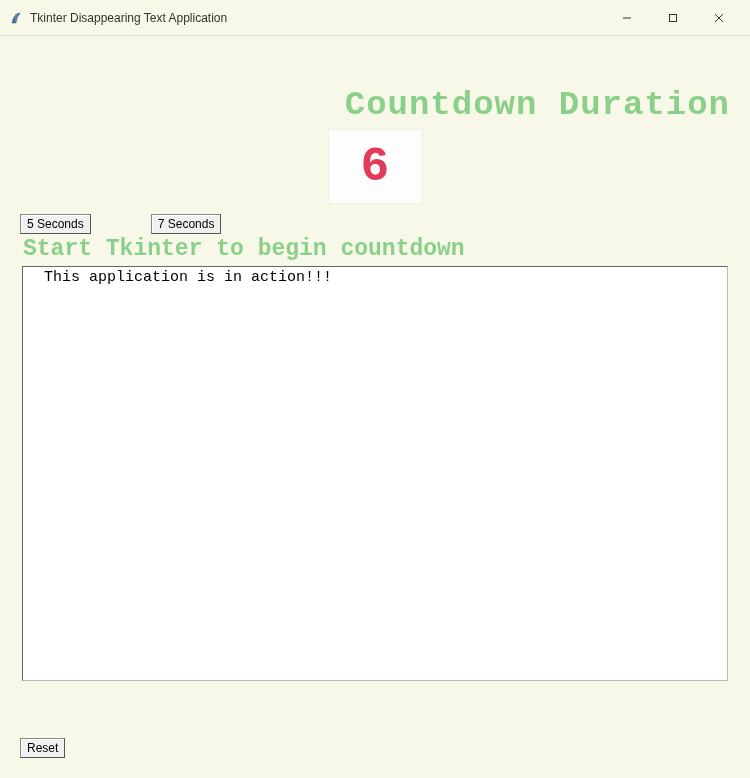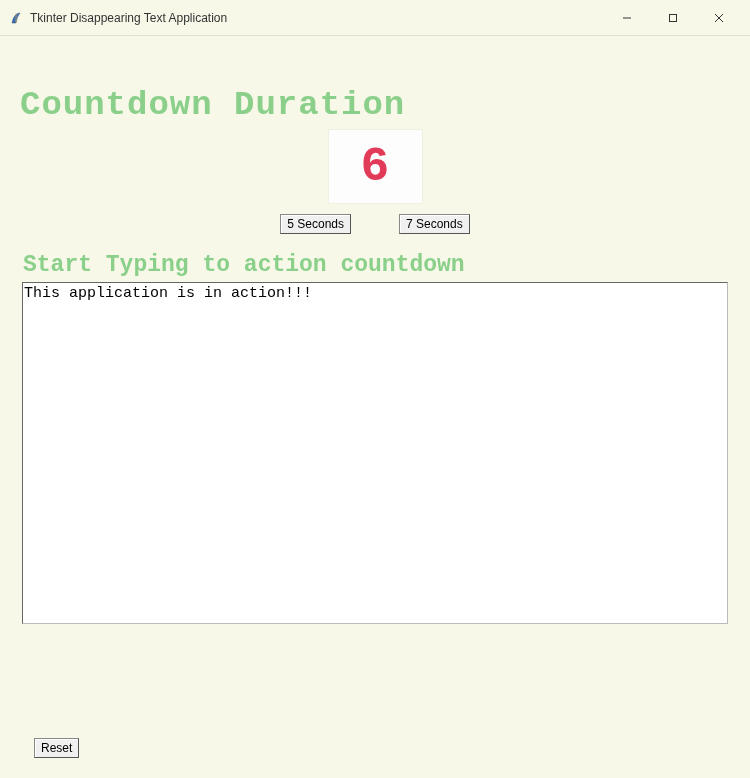--- a/index.html
+++ b/index.html
@@ -48,21 +48,21 @@
       background: #f7f8e8;
       height: 748px;
       padding: 20px;
       position: relative;
     }
     .heading {
       font-family: "Courier New", monospace;
       font-weight: bold;
       color: #8ad08a;
       font-size: 34px;
-      text-align: left;
+      text-align: right;
       margin-top: 30px;
       letter-spacing: 1px;
     }
     .countdown-box {
       width: 95px;
       height: 75px;
       background: #fdfdfd;
       border: 1px solid #f0f0e0;
       margin: 5px auto 10px auto;
       display: flex;
@@ -70,24 +70,23 @@
       justify-content: center;
     }
     .countdown-number {
       font-family: "Courier New", monospace;
       font-weight: bold;
       font-size: 48px;
       color: #e23b5a;
     }
     .button-row {
       display: flex;
-      justify-content: center;
-      gap: 48px;
+      gap: 60px;
       margin-top: 8px;
-      margin-bottom: 18px;
+      margin-bottom: 2px;
     }
     .tk-button {
       background: #f0f0f0;
       border: 1px solid #888;
       border-right-color: #555;
       border-bottom-color: #555;
       padding: 2px 6px;
       font-size: 12px;
       font-family: "Segoe UI", Tahoma, sans-serif;
       box-shadow: inset 1px 1px 0 #fff;
@@ -97,39 +96,39 @@
       font-family: "Courier New", monospace;
       font-weight: bold;
       color: #8ad08a;
       font-size: 23px;
       margin-left: 3px;
       margin-bottom: 4px;
       letter-spacing: 0px;
     }
     .textarea {
       width: 706px;
-      height: 342px;
+      height: 415px;
       background: #fff;
       border: 1px solid #888;
       border-top-color: #666;
       border-left-color: #666;
       border-right-color: #bbb;
       border-bottom-color: #bbb;
       font-family: "Courier New", monospace;
       font-size: 15px;
-      padding: 2px 1px;
+      padding: 2px 21px;
       margin-left: 2px;
       resize: none;
       outline: none;
       white-space: pre-wrap;
       overflow: auto;
     }
     .reset-container {
       position: absolute;
-      left: 34px;
+      left: 20px;
       bottom: 26px;
     }
   </style>
 </head>
 <body>
 
 <div class="titlebar">
   <span class="titlebar-icon">
     <svg width="14" height="14" viewBox="0 0 14 14">
       <path d="M3 12 Q5 2 11 2 Q8 5 7 12 Z" fill="#3b6fb5" stroke="#2a4a7a" stroke-width="0.5"></path>
@@ -163,21 +162,21 @@
 
   <div class="countdown-box">
     <span class="countdown-number">6</span>
   </div>
 
   <div class="button-row">
     <button class="tk-button">5 Seconds</button>
     <button class="tk-button">7 Seconds</button>
   </div>
 
-  <div class="subheading">Start Typing to action countdown</div>
+  <div class="subheading">Start Tkinter to begin countdown</div>
 
   <textarea class="textarea" style="">This application is in action!!!</textarea>
 
   <div class="reset-container">
     <button class="tk-button">Reset</button>
   </div>
 
 </div>
 
 </body></html>

